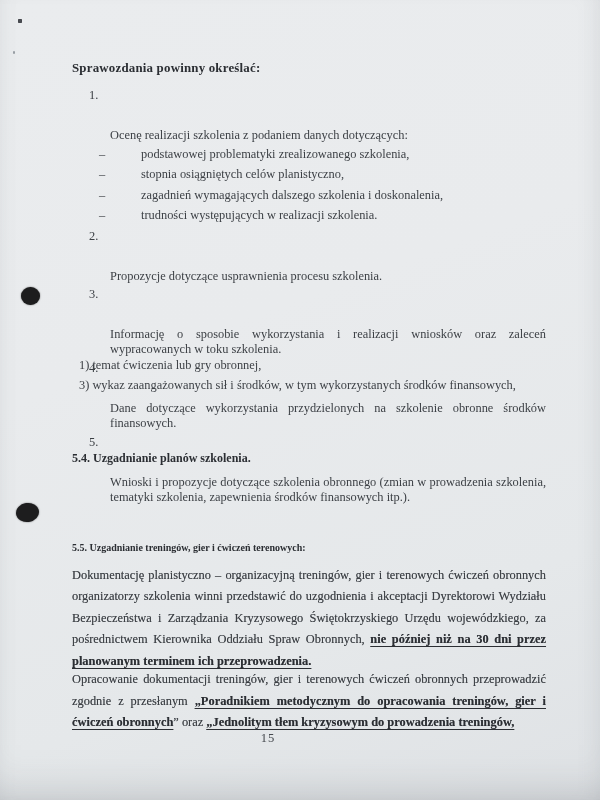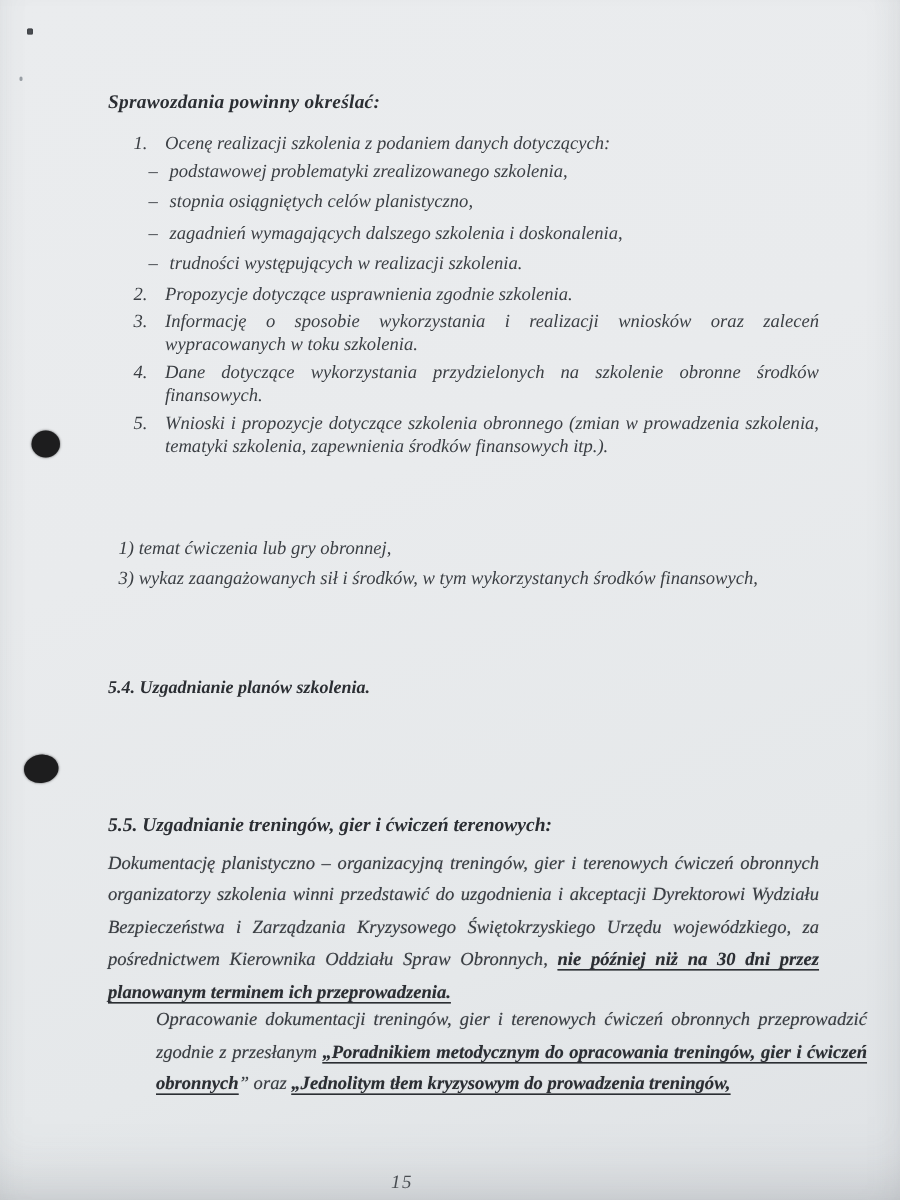--- a/index.html
+++ b/index.html
@@ -1,50 +1,50 @@
 <!DOCTYPE html>
 <html><head>
 <meta charset="utf-8">
 <style>
   html,body{margin:0;padding:0;background:#c9ccd0;}
   .page{
     position:relative;width:600px;height:800px;overflow:hidden;
     background:linear-gradient(160deg,#ecaeee 0%,#eaecee 0%,#e9ebed 40%,#e5e8ea 75%,#dfe2e5 100%);
     font-family:"Liberation Serif","DejaVu Serif",serif;
-    color:#3b3f44;font-size:12.4px;font-style:italic;
+    color:#3b3f44;font-size:12.4px;
   }
   .page::after{
     content:"";position:absolute;inset:0;pointer-events:none;
     box-shadow:inset 0 -34px 46px -34px rgba(110,116,122,.38),
                inset -18px 0 30px -26px rgba(110,116,122,.22),
                inset 14px 0 26px -24px rgba(110,116,122,.18);
   }
   .b{position:absolute;left:72px;width:474px;}
   .bold{font-weight:bold;color:#2b2e33;}
   p{margin:0;}
   .para{line-height:21.5px;text-align:justify;text-shadow:0 0 .5px rgba(60,64,70,.55);}
   #heading{top:61px;font-size:12.9px;letter-spacing:.2px;}
   #numlist{top:88px;}
   .li{display:flex;padding-left:17px;margin-bottom:4px;line-height:14.9px;}
   .li .n{flex:0 0 21px;}
-  .li .t{flex:1;text-align:justify;}
+  .li .t{flex:1;text-align:justify;margin-top:40px;}
   .subs{padding-left:27px;margin-bottom:4px;}
   .sub{display:flex;margin-bottom:5.5px;line-height:14.9px;}
   .sub .d{flex:0 0 14px;}
-  .sub .t{flex:1;}
+  .sub .t{flex:1;margin-left:28px;}
   #p532{top:303px;}
   #items532{top:356px;padding-left:7px;}
   .oi{line-height:19.8px;}
   #h54{top:451px;font-size:12px;}
   #p54{top:476px;}
-  #h55{top:542px;font-size:13px;}
+  #h55{top:542px;font-size:10px;}
   #p55a{top:565px;line-height:21.4px;}
-  #p55b{top:669px;margin-left:32px;}
+  #p55b{top:669px;}
   .bu{font-weight:bold;color:#2b2e33;text-decoration:underline;text-decoration-thickness:1.2px;text-underline-offset:2.5px;}
-  #pageno{position:absolute;top:781px;left:0;width:536px;text-align:center;font-size:12.6px;letter-spacing:1px;color:#45494e;}
+  #pageno{position:absolute;top:731px;left:0;width:536px;text-align:center;font-size:12.6px;letter-spacing:1px;color:#45494e;}
   .punch{position:absolute;background:#1d1d1e;border-radius:50%;box-shadow:0 0 1.5px rgba(25,25,26,.8);}
   .p1{left:21px;top:287px;width:19px;height:18px;}
   .p2{left:16px;top:503px;width:23px;height:19px;transform:rotate(-8deg);}
   .speck{position:absolute;border-radius:1px;}
   .s1{left:18px;top:19px;width:4px;height:4px;background:#4a4d52;box-shadow:inset 0 0 1px #24262a;}
   .s2{left:13px;top:51px;width:2px;height:3px;background:#9aa0a6;}
 </style>
 </head>
 <body>
 
@@ -75,21 +75,21 @@
         <span class="d">–</span>
         <div class="t">zagadnień wymagających dalszego szkolenia i doskonalenia,</div>
       </div>
       <div class="sub">
         <span class="d">–</span>
         <div class="t">trudności występujących w realizacji szkolenia.</div>
       </div>
     </div>
     <div class="li">
       <span class="n">2.</span>
-      <div class="t">Propozycje dotyczące usprawnienia zgodnie szkolenia.</div>
+      <div class="t">Propozycje dotyczące usprawnienia procesu szkolenia.</div>
     </div>
     <div class="li">
       <span class="n">3.</span>
       <div class="t">Informację o sposobie wykorzystania i realizacji wniosków oraz zaleceń wypracowanych w toku szkolenia.</div>
     </div>
     <div class="li">
       <span class="n">4.</span>
       <div class="t">Dane dotyczące wykorzystania przydzielonych na szkolenie obronne środków finansowych.</div>
     </div>
     <div class="li">

